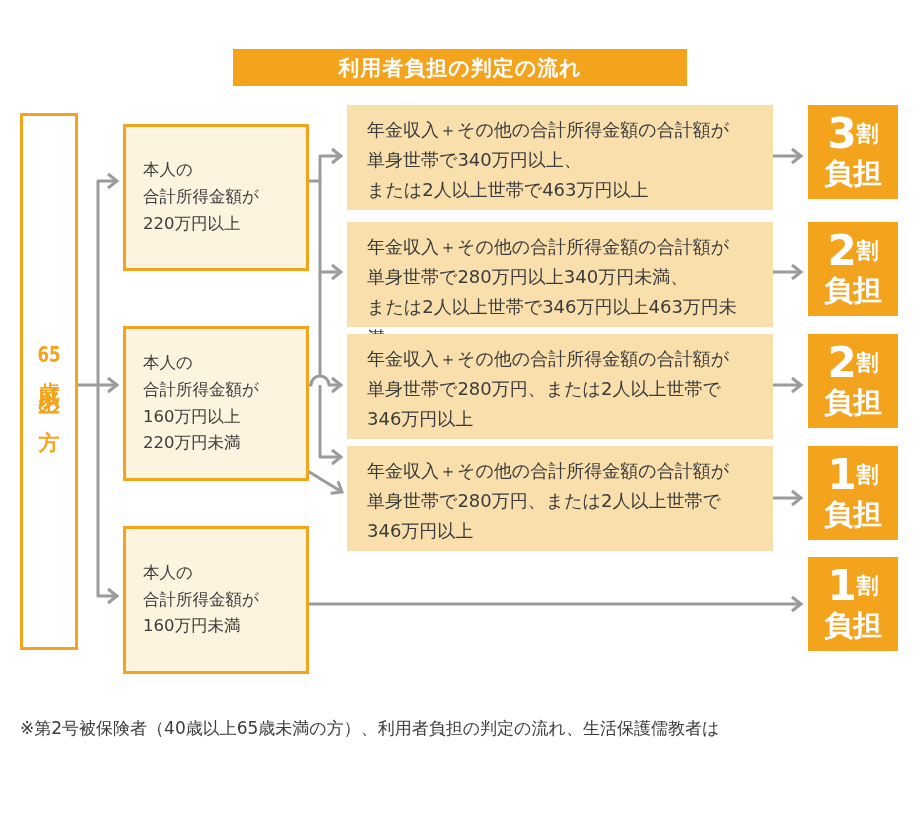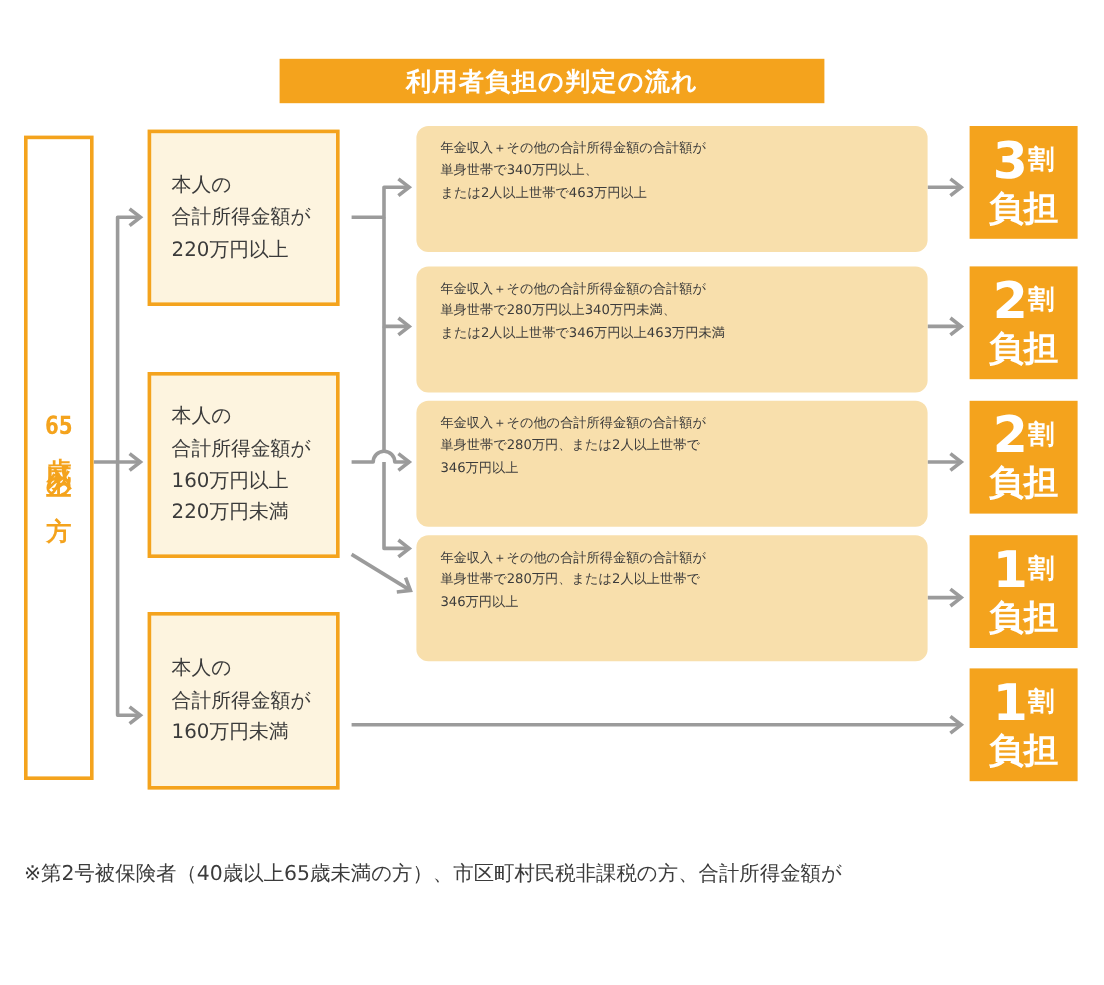--- a/index.html
+++ b/index.html
@@ -22,35 +22,35 @@
     background:#ffffff;border:3px solid #F4A31D;
     display:flex;align-items:center;justify-content:center;
   }
   .age-text{
     writing-mode:vertical-rl;text-orientation:upright;
     color:#F4A31D;font-weight:bold;font-size:21px;letter-spacing:6px;
   }
   .age-text .tcy{text-combine-upright:all;-webkit-text-combine:horizontal;letter-spacing:0;}
 
   .income-box{
-    left:123px;width:160px;
+    left:123px;width:186px;
     background:#FDF4DF;border:3px solid #F4A31D;
     display:flex;align-items:center;
     padding-left:17px;padding-right:6px;
-    font-size:16.5px;line-height:1.62;white-space:pre-line;
+    font-size:16.5px;line-height:1.62;white-space:pre-line;margin-top:16px;
   }
   .income-1{top:108px;height:147px;}
   .income-2{top:310px;height:155px;}
   .income-3{top:510px;height:148px;}
 
   .cond-box{
     left:347px;width:426px;height:105px;
     background:#F8DFAC;
     padding:10px 20px;
-    font-size:11px;line-height:1.68;white-space:pre-line;border-radius:10px;
+    font-size:18px;line-height:1.68;white-space:pre-line;
   }
   .cond-1{top:105px;}
   .cond-2{top:222px;}
   .cond-3{top:334px;}
   .cond-4{top:446px;}
 
   .result-box{
     left:808px;width:90px;height:94px;
     background:#F4A31D;color:#ffffff;
     display:flex;flex-direction:column;align-items:center;justify-content:center;
@@ -166,14 +166,14 @@
 </div>
 <div class="abs result-box result-5">
   <div class="result-line1">
       <span class="result-digit">1</span>
       <span class="result-unit">割</span>
     </div>
   <div class="result-line2">負担</div>
 </div>
 
 <div class="abs note">
-  <div class="note-line1">※第2号被保険者（40歳以上65歳未満の方）、市区町村民税非課税の方、合計所得金額が</div>
+  <div class="note-line1">※第2号被保険者（40歳以上65歳未満の方）、利用者負担の判定の流れ、生活保護儒教者は</div>
 </div>
 
 </body></html>

